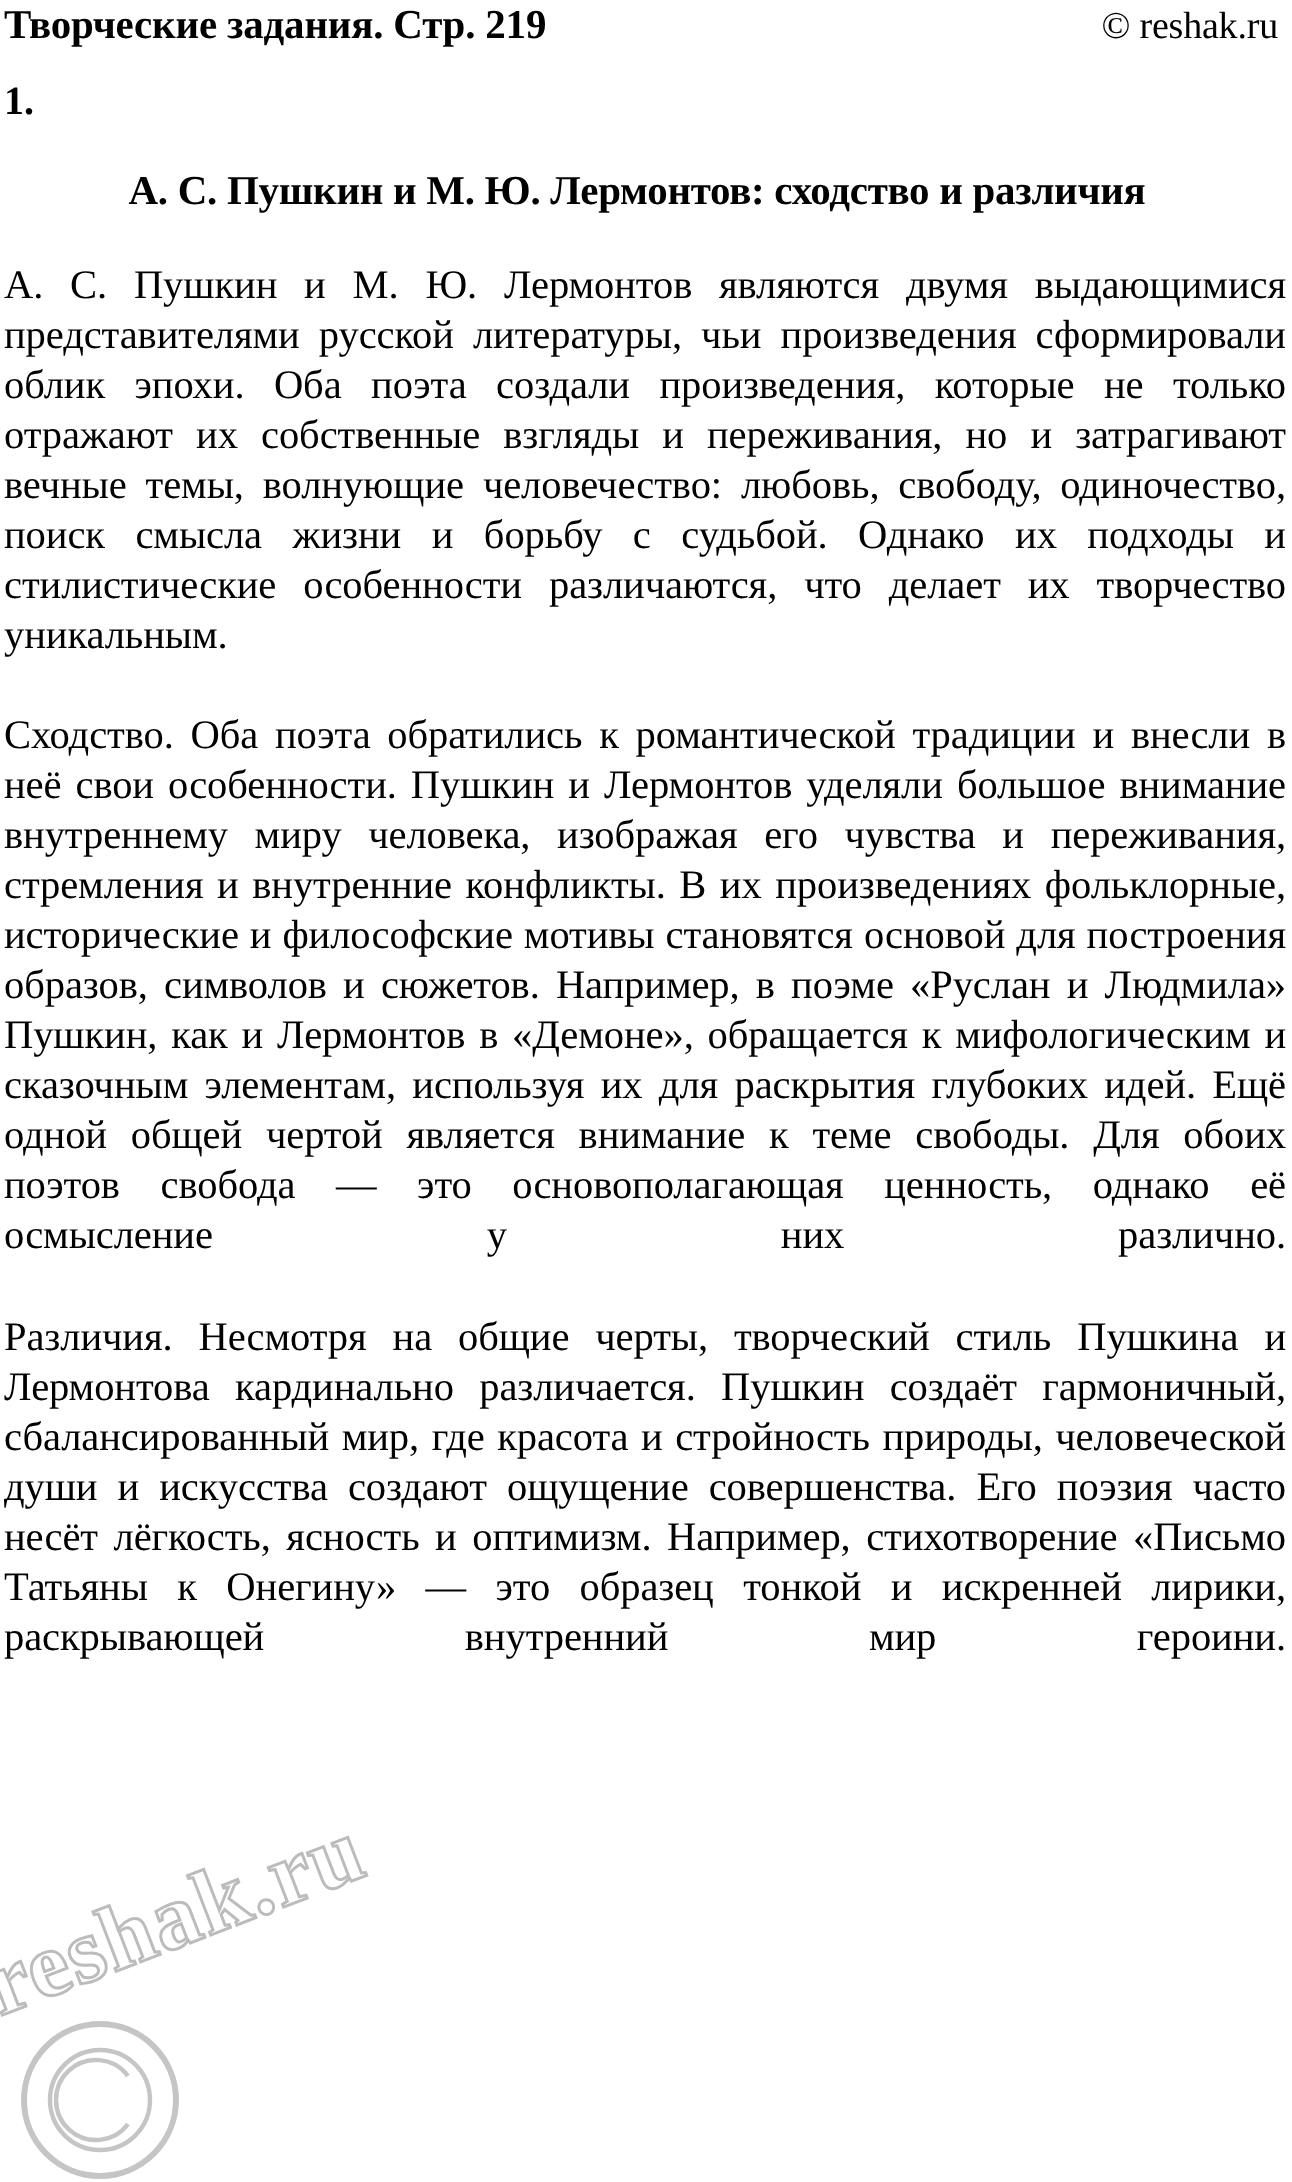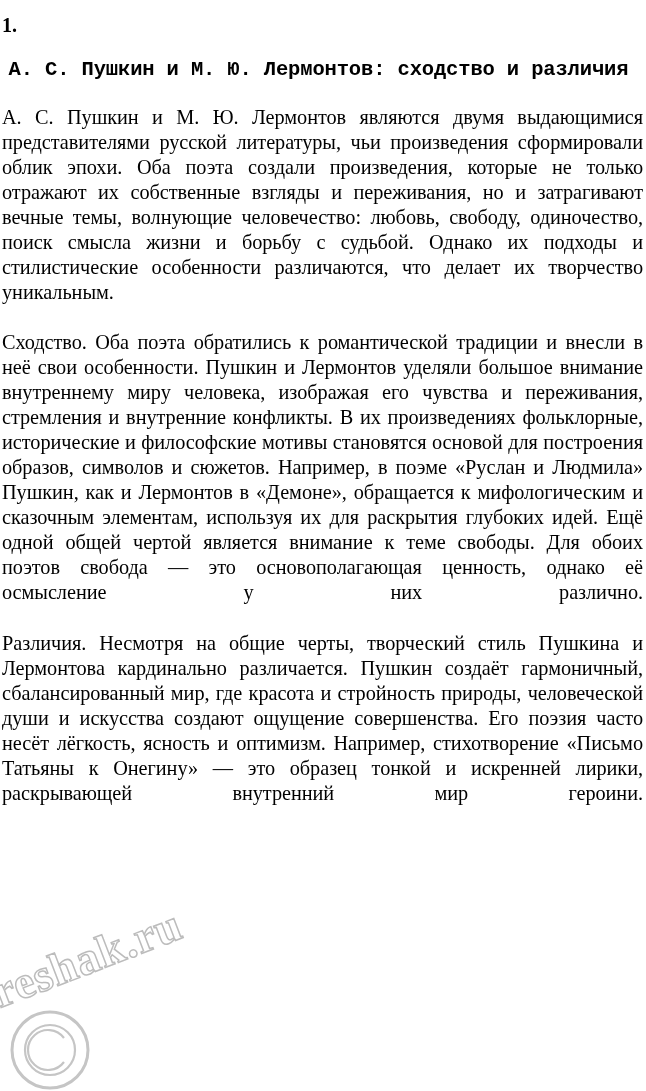--- a/index.html
+++ b/index.html
@@ -60,21 +60,20 @@
   
   .essay-heading {
     text-align: center;
     font-weight: bold;
     font-size: 20.5px;
     line-height: 1;
     margin-top: 23px;
     margin-bottom: 0;
     letter-spacing: -0.15px;
     padding-right: 8px;
-    font-family: Liberation Mono, monospace;
   }
 
   
   .body-text {
     margin-top: 24px;
   }
   .para {
     margin: 0;
     text-align: justify;
     text-justify: inter-word;
@@ -141,20 +140,24 @@
       <circle class="wm-ring-outer" cx="56" cy="98" r="38"></circle>
       <circle class="wm-ring-inner" cx="56" cy="98" r="25"></circle>
       <path class="wm-ring-inner" d="M 70 86 A 20 20 0 1 0 70 110" fill="none"></path>
     </g>
     <text class="wm-text" x="6" y="56" transform="rotate(-21 6 56)">reshak.ru</text>
   </svg>
 </div>
 
 <div class="page">
 
+  <div class="header-row">
+    <div class="header-title">Творческие задания. Стр. 219</div>
+    <div class="header-copyright">© reshak.ru</div>
+  </div>
 
   <div class="task-number">1.</div>
 
   <h1 class="essay-heading">А. С. Пушкин и М. Ю. Лермонтов: сходство и различия</h1>
 
   <div class="body-text">
 
     <p class="para">
       <span class="lead"></span><span>А. С. Пушкин и М. Ю. Лермонтов являются двумя выдающимися представителями русской литературы, чьи произведения сформировали облик эпохи. Оба поэта создали произведения, которые не только отражают их собственные взгляды и переживания, но и затрагивают вечные темы, волнующие человечество: любовь, свободу, одиночество, поиск смысла жизни и борьбу с судьбой. Однако их подходы и стилистические особенности различаются, что делает их творчество уникальным.</span>
     </p>

